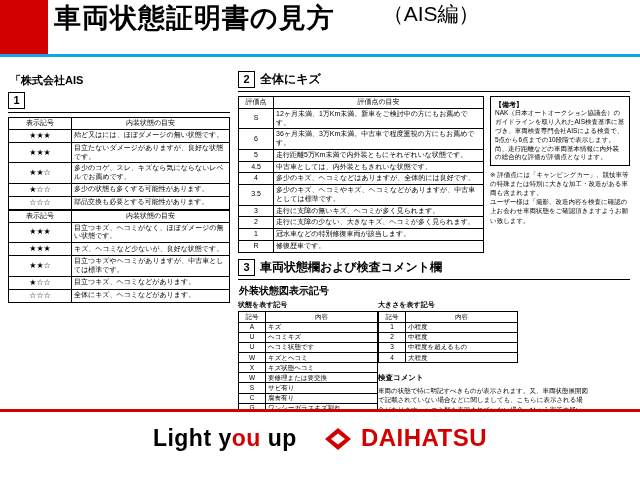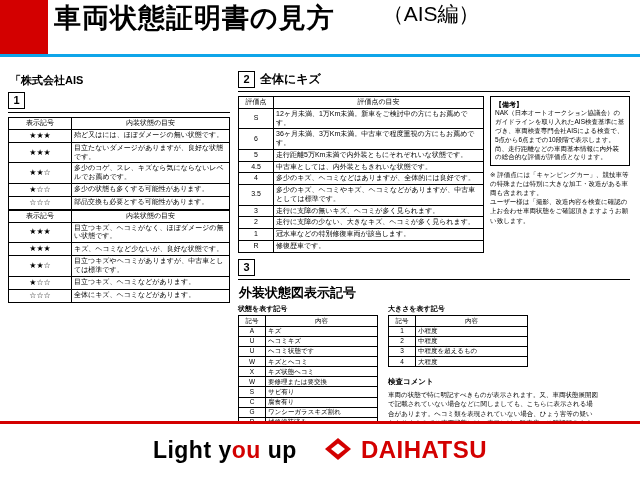--- a/index.html
+++ b/index.html
@@ -57,41 +57,41 @@
   .gradewrap .tblbox{flex:1;}
   .notebox{
     width:140px;border:1px solid #000;font-size:6.5px;line-height:1.35;
     padding:3px 4px;box-sizing:border-box;
   }
   .noteboxtitle{font-weight:bold;font-size:7px;}
   .outernote{font-size:6.5px;line-height:1.4;margin-top:4px;width:140px;}
 
   
   .sec3{margin-top:6px;}
-  .sec3 .smalllabel{font-size:13px;font-weight:bold;margin:3px 0 2px 1px;}
-  .codecols{display:flex;gap:10px;}
+  .sec3 .smalllabel{font-size:10px;font-weight:bold;margin:3px 0 2px 1px;}
+  .codecols{display:flex;}
   .codecol{width:140px;}
   .codecol .cap{font-size:7px;font-weight:bold;margin-bottom:1px;}
   .t-code td{font-size:6.5px;padding:0.5px 2px;}
   .t-code td:first-child{width:22px;text-align:center;}
   .t-code th{font-size:6.5px;font-weight:normal;text-align:center;}
 
   .commentblock{width:210px;font-size:6.5px;line-height:1.45;}
   .commentblock .ct{font-weight:bold;font-size:7.5px;margin-bottom:2px;}
 
   
   .footer{
-    position:absolute;left:0;bottom:4px;width:640px;height:52px;
+    position:absolute;left:0;bottom:16px;width:640px;height:52px;
     border-top:3px solid #d30000;background:#fff;
     display:flex;align-items:center;justify-content:center;gap:26px;
   }
   .tagline{font-size:23px;font-weight:bold;letter-spacing:0.5px;}
   .tagline .u{color:#d30000;}
   .tagline .o{color:#d30000;}
-  .brandwrap{display:flex;align-items:flex-start;gap:8px;}
+  .brandwrap{display:flex;align-items:flex-end;gap:8px;}
   .dmark{width:30px;height:26px;position:relative;}
   .dmark svg{display:block;}
   .brandname{font-size:24px;font-weight:bold;color:#d30000;letter-spacing:0.5px;}
 </style>
 </head>
 <body>
 
 <div class="page">
 
   <div class="header">
@@ -236,20 +236,21 @@
               <div>NAK（日本オートオークション協議会）のガイドラインを取り入れたAIS検査基準に基づき、車両検査専門会社AISによる検査で、5点から6点までの10段階で表示します。尚、走行距離などの車両基本情報に内外装の総合的な評価が評価点となります。</div>
             </div>
             <div class="outernote" style="white-space:pre-line;">※ 評価点には「キャンピングカー」、競技車等の特殊または特別に大きな加工・改造がある車両も含まれます。
 ユーザー様は「撮影、改造内容を検査に確認の上お会わせ車両状態をご確認頂きますようお願い致します。</div>
           </div>
         </div>
 
         <div class="sec3">
           <div class="secthead">
             <div class="numbox">3</div>
+            <div class="secttitle">車両状態欄および検査コメント欄</div>
           </div>
           <div class="rule"></div>
           <div class="smalllabel">外装状態図表示記号</div>
 
           <div class="codecols">
             <div class="codecol">
               <div class="cap">状態を表す記号</div>
               <table class="t-code">
                 <tbody>
                     <tr>

